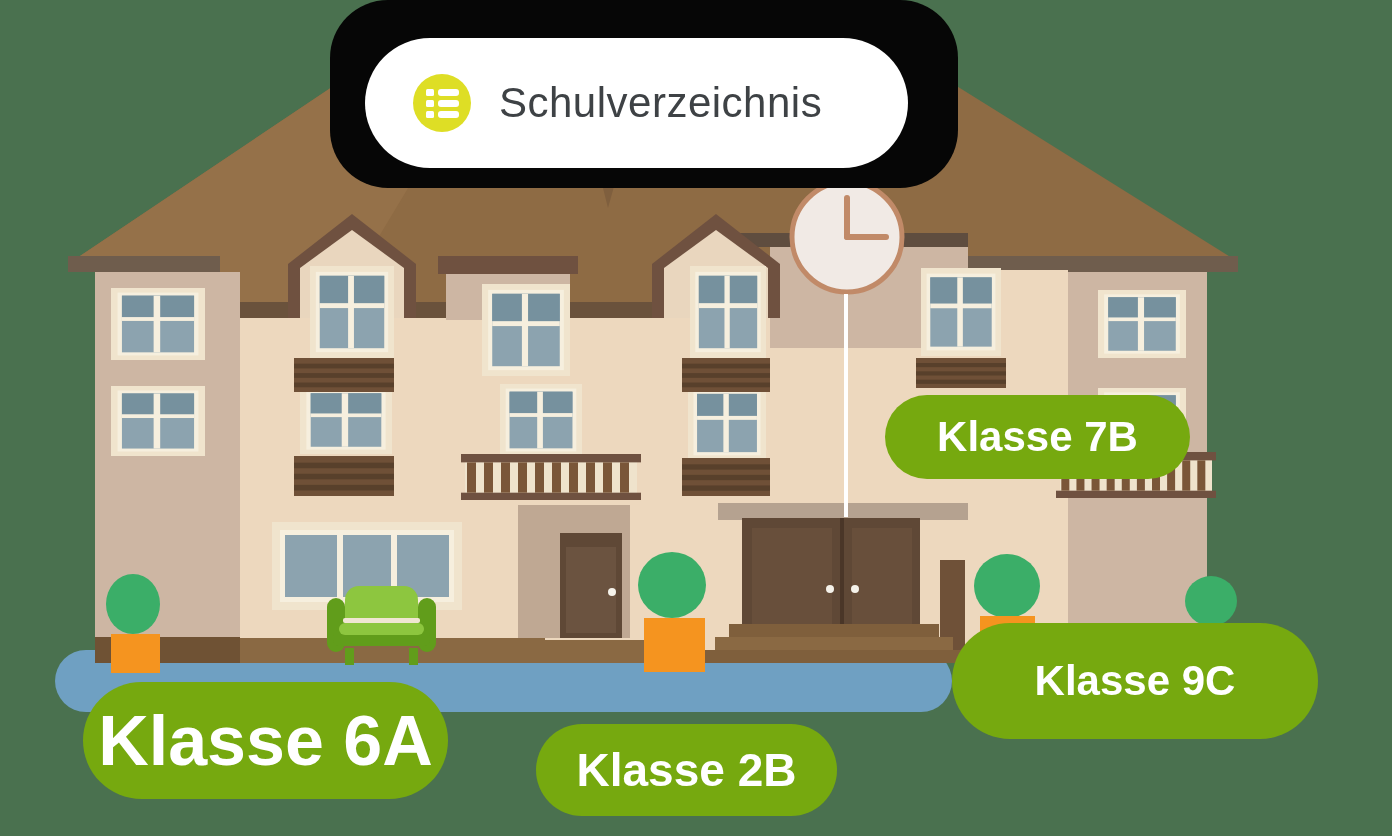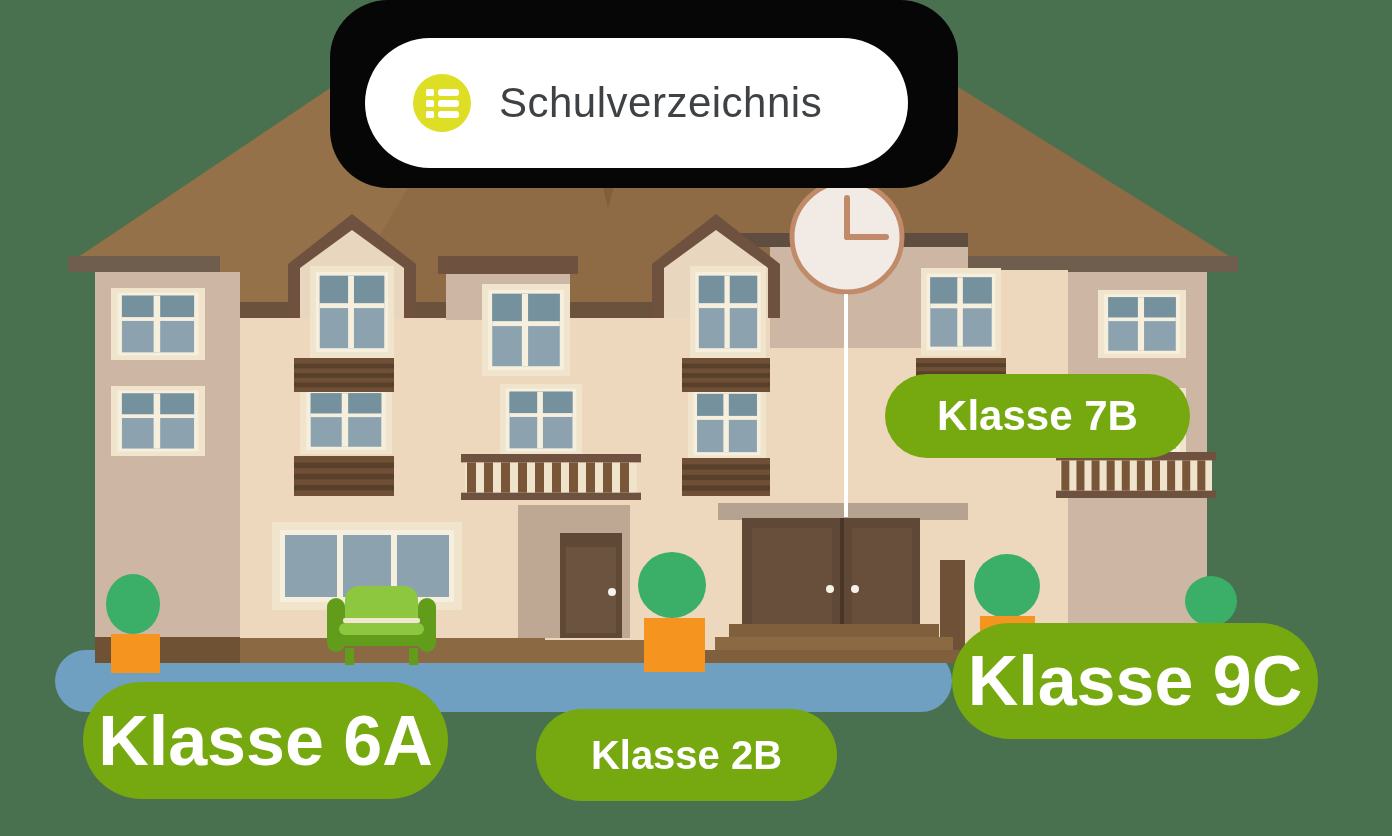--- a/index.html
+++ b/index.html
@@ -23,24 +23,24 @@
     padding-left:48px;box-sizing:border-box;
   }
   .sign-text{font-size:42px;color:#3E4245;letter-spacing:0.5px;}
   
   .pill{
     position:absolute;background:#76A90F;color:#FFFFFF;
     display:flex;align-items:center;justify-content:center;
     border-radius:999px;font-weight:bold;white-space:nowrap;
   }
   #p11a{left:3px;  top:412px;width:325px;height:96px; font-size:46px;}
-  #p7b {left:885px;top:374px;width:305px;height:84px; font-size:42px;}
+  #p7b {left:885px;top:395px;width:305px;height:84px; font-size:42px;}
   #p6a {left:83px; top:682px;width:365px;height:117px;font-size:70px;}
-  #p2b {left:536px;top:709px;width:301px;height:92px; font-size:40px;}
-  #p9c {left:952px;top:623px;width:366px;height:116px;font-size:70px;}
+  #p2b {left:536px;top:724px;width:301px;height:92px; font-size:46px;}
+  #p9c {left:952px;top:623px;width:366px;height:116px;font-size:42px;}
 </style>
 </head>
 <body>
 
 <div id="stage">
 
   <svg id="building" width="1392" height="836" viewBox="0 0 1392 836">
     <defs>
       <symbol id="win4" viewBox="0 0 86 94" preserveAspectRatio="none">
         <rect width="86" height="94" fill="#F0E4CD"></rect>

